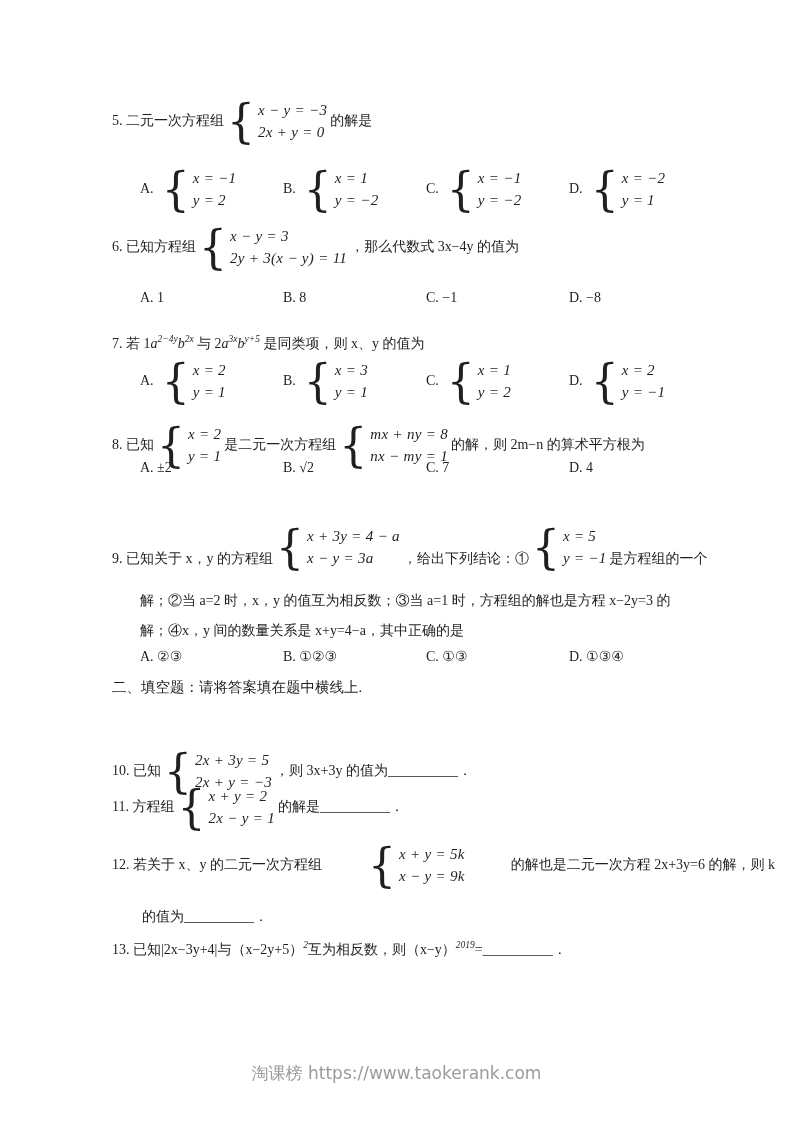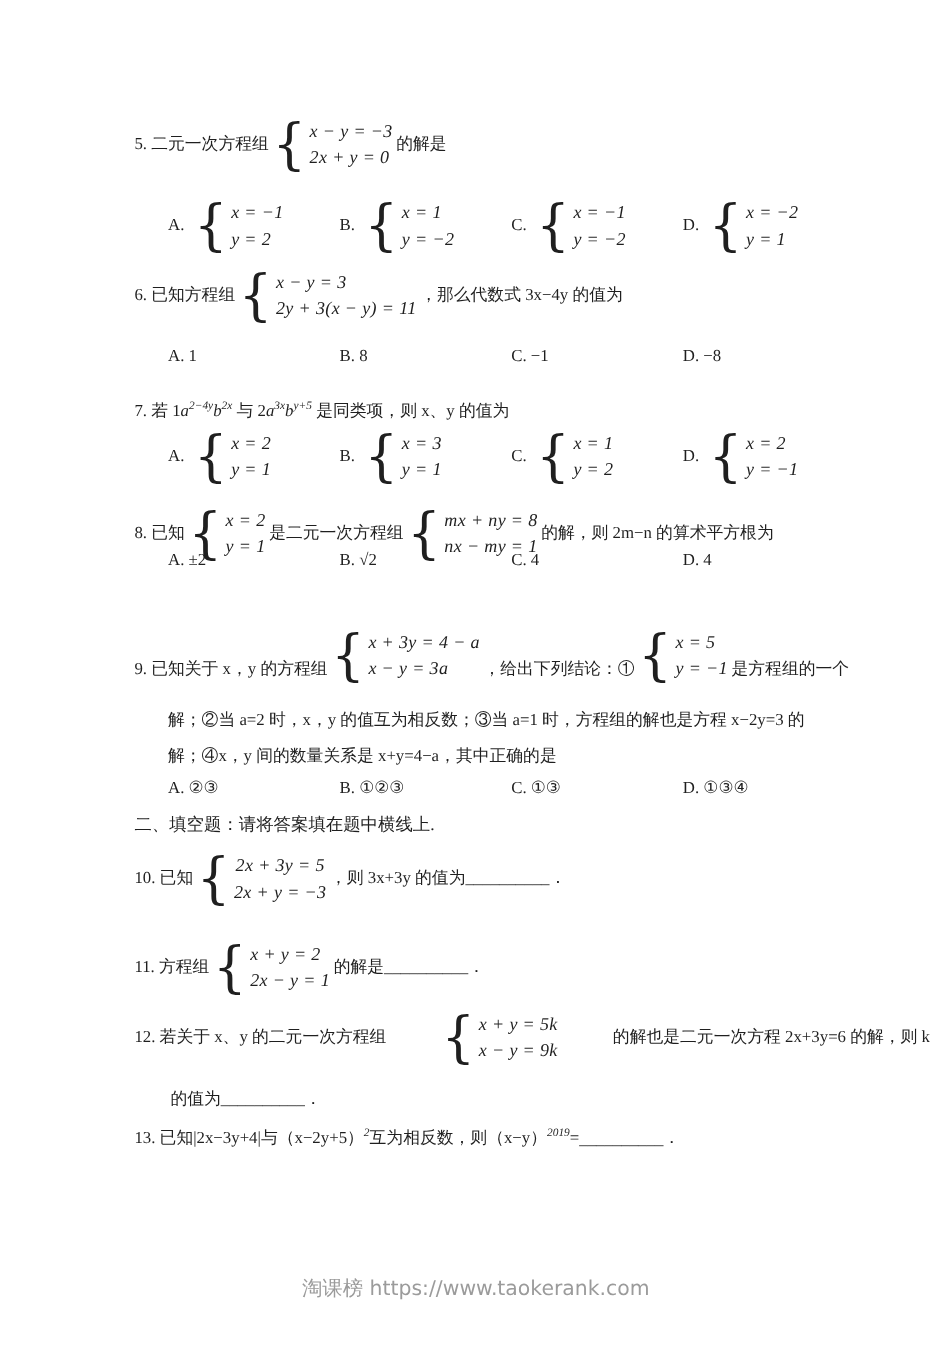--- a/index.html
+++ b/index.html
@@ -171,21 +171,21 @@
       <span class="eq">mx + ny = 8</span>
       <span class="eq">nx − my = 1</span>
     </span>
   </span>
   <span class="cn">的解，则 2m−n 的算术平方根为</span>
 </div>
 
 <div class="opts" style="top:460px;">
   <span class="opt-text">A. ±2</span>
   <span class="opt-text">B. √2</span>
-  <span class="opt-text">C. 4</span>
+  <span class="opt-text">C. 7</span>
   <span class="opt-text">D. 4</span>
 </div>
 
 <div class="row" style="top:524px;align-items:flex-end;">
   <span class="cn">9. 已知关于 x，y 的方程组</span>
   <span class="sys">
     <span class="brace">{</span>
     <span class="eqs">
       <span class="eq">x + 3y = 4 − a</span>
       <span class="eq">x − y = 3a</span>
@@ -207,21 +207,21 @@
 
 <div class="opts" style="top:648px;">
   <span class="opt-text">A. ②③</span>
   <span class="opt-text">B. ①②③</span>
   <span class="opt-text">C. ①③</span>
   <span class="opt-text">D. ①③④</span>
 </div>
 
 <div class="heading" style="top:678px;">二、填空题：请将答案填在题中横线上.</div>
 
-<div class="row" style="top:710px;text-align:center;">
+<div class="row" style="top:748px;">
   <span class="cn">10. 已知</span>
   <span class="sys">
     <span class="brace">{</span>
     <span class="eqs">
       <span class="eq">2x + 3y = 5</span>
       <span class="eq">2x + y = −3</span>
     </span>
   </span>
   <span class="cn">
     <span>，则 3x+3y 的值为</span><span class="blank">__________</span><span>．</span>

